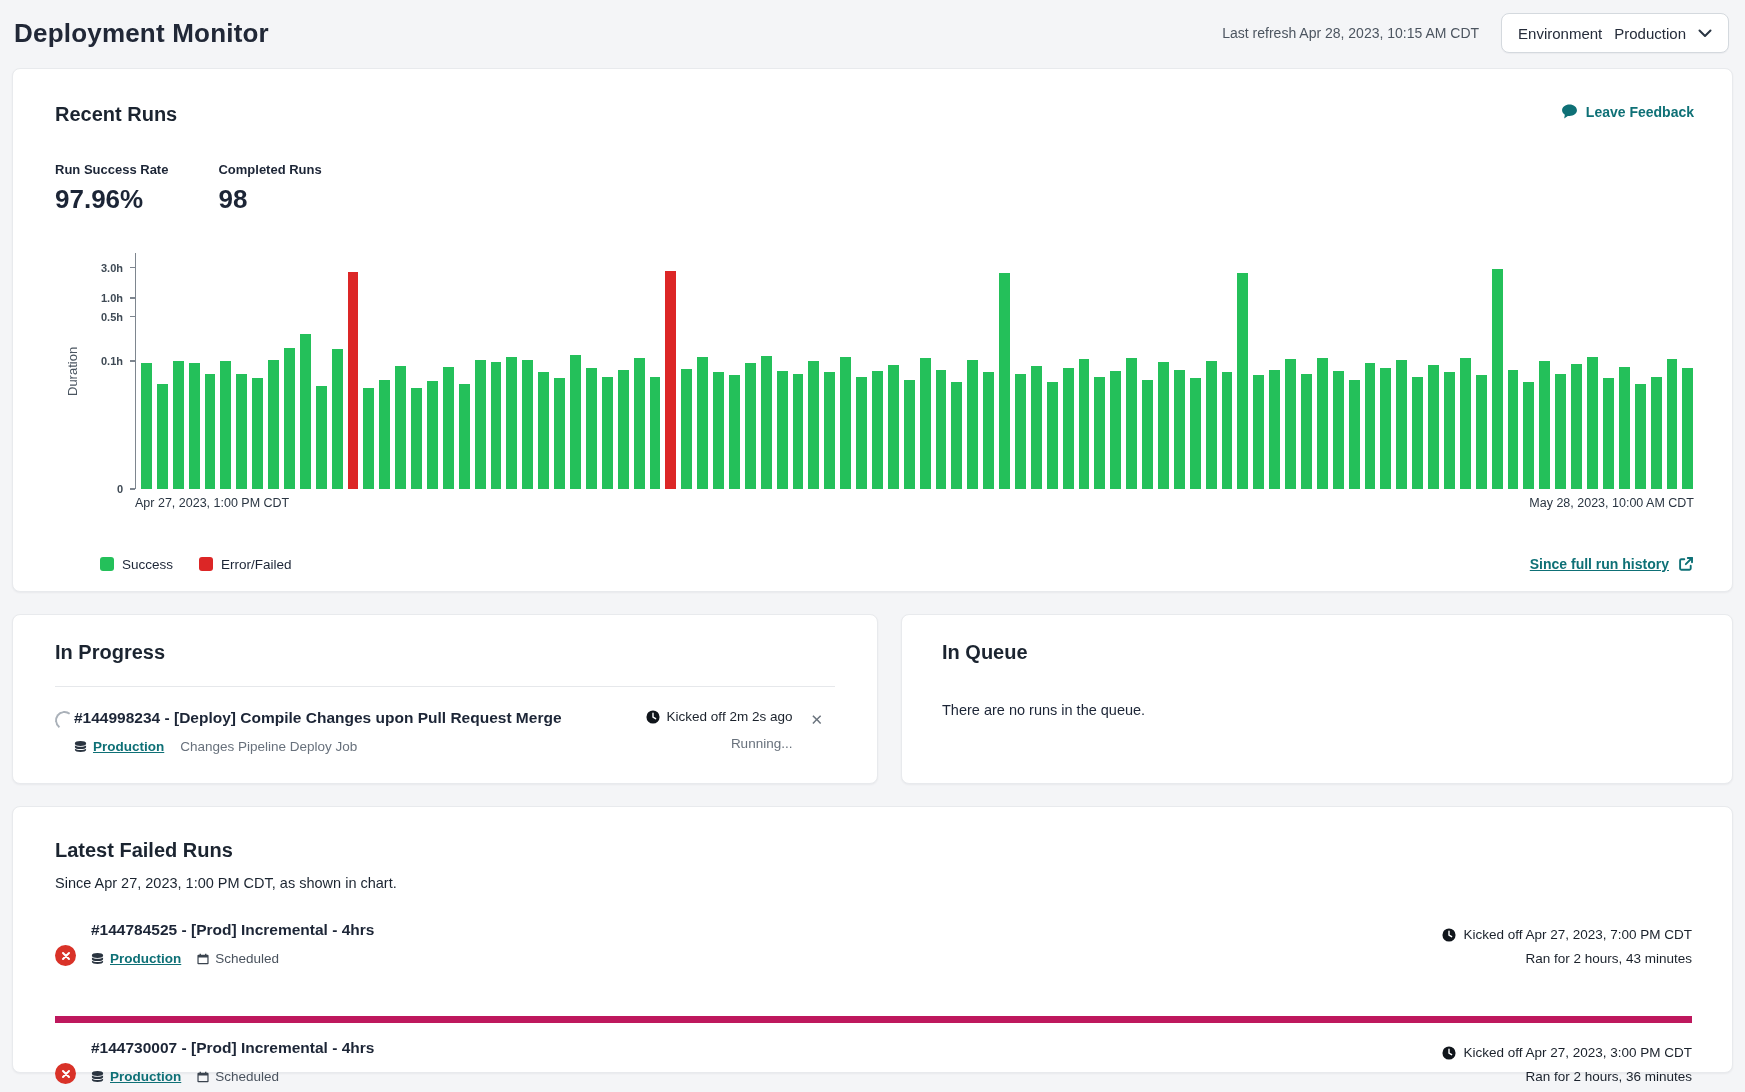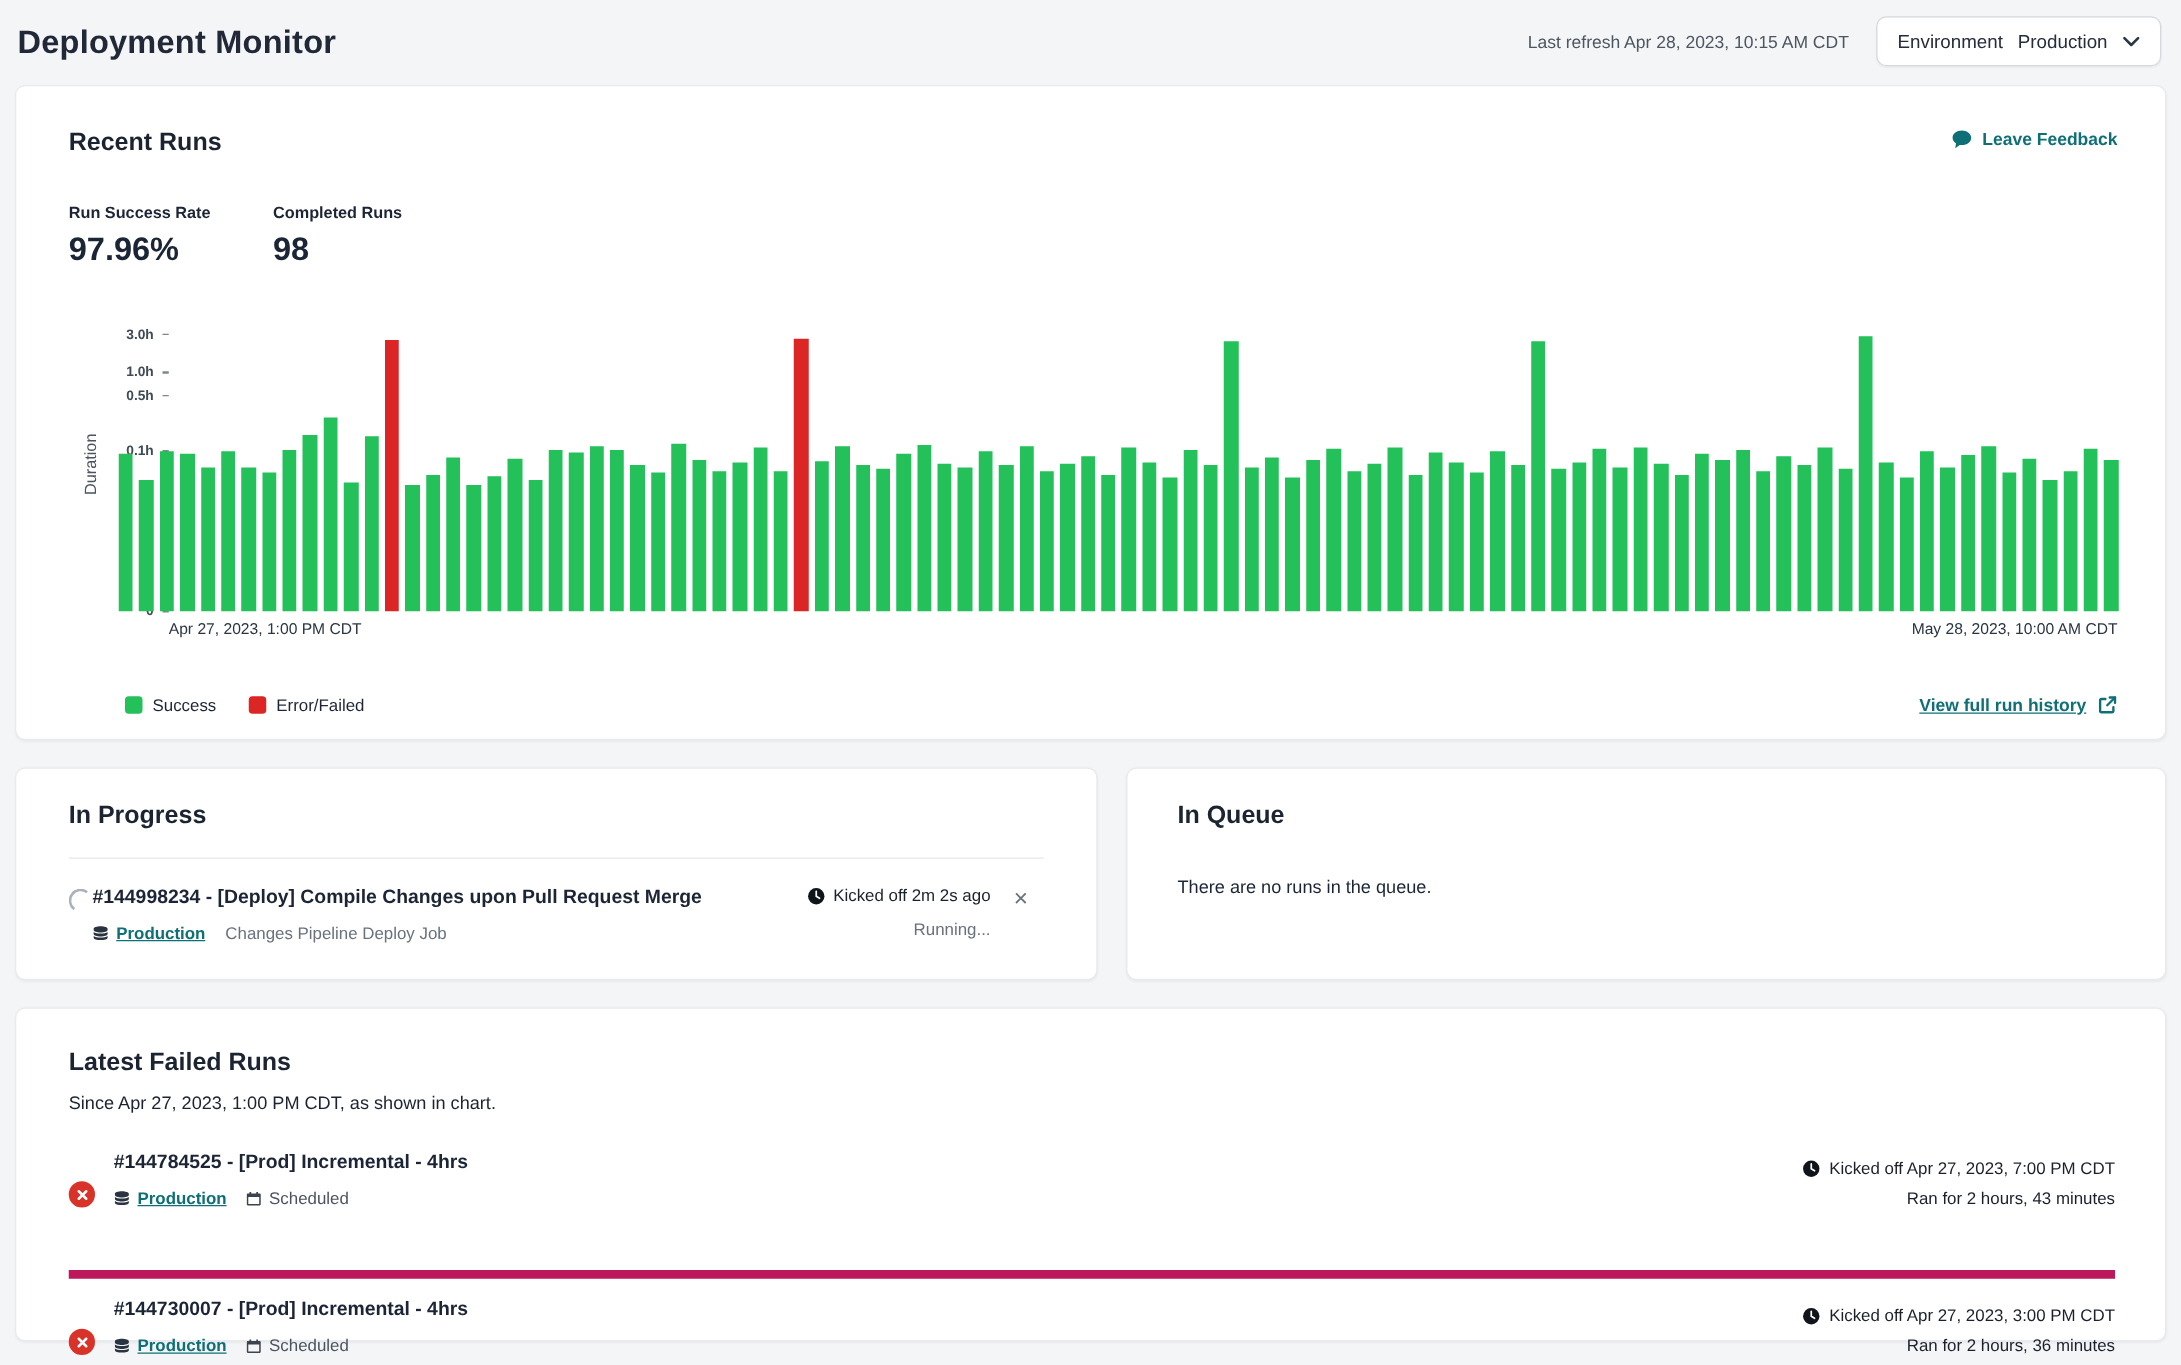--- a/index.html
+++ b/index.html
@@ -27,33 +27,33 @@
   .env-select .env-label { color:#252c3a; }
   .env-select .env-value { color:#252c3a; }
   
   .card {
     background:#fff; border:1px solid #e8eaed; border-radius:8px;
     box-shadow: 0 1px 2px rgba(16,24,40,.05);
   }
   .card-h { font-size:20px; font-weight:700; color:#1b2430; }
   #recent-card { margin:4px 12px 0 12px; padding:34px 38px 28px 42px; height:524px; }
   .recent-head { display:flex; align-items:flex-start; justify-content:space-between; }
-  .feedback-link { display:flex; gap:8px; font-size:14px; font-weight:600; color:#0e7076; cursor:pointer; }
+  .feedback-link { display:flex; align-items:center; gap:8px; font-size:14px; font-weight:600; color:#0e7076; cursor:pointer; }
   .stats-row { display:flex; gap:50px; margin-top:36px; }
   .stat .stat-label { font-size:13px; font-weight:700; color:#1c2536; }
   .stat .stat-value { font-size:26px; font-weight:700; color:#1c2536; margin-top:7px; }
   
   .chart-wrap { display:flex; margin-top:38px; }
   .y-axis-title {
     width:34px; height:236px; display:flex; align-items:center; justify-content:center;
     writing-mode: vertical-rl; transform: rotate(180deg);
     font-size:13px; color:#4a5560;
   }
   .chart-main { flex:1; }
-  .plot-row { display:flex;flex-direction:column; }
+  .plot-row { display:flex; }
   .y-ticks { position:relative; width:46px; height:236px; }
   .ytick {
     position:absolute; right:0; width:100%; height:0;
     font-size:11px; font-weight:700; color:#3f4a55; text-align:right;
   }
   .ytick span { position:absolute; right:12px; top:-6px; }
   .ytick i { position:absolute; right:0; top:-1px; width:5px; height:1.5px; background:#7e868f; }
   .plot {
     flex:1; height:236px; border-left:1.5px solid #7e868f; position:relative;
   }
@@ -293,21 +293,21 @@
       <div class="legend-item">
         <span class="swatch" id="sw-success" style="background: rgb(36, 192, 90);"></span>
         <span>Success</span>
       </div>
       <div class="legend-item">
         <span class="swatch" id="sw-failed" style="background: rgb(220, 38, 38);"></span>
         <span>Error/Failed</span>
       </div>
     </div>
     <div class="view-history">
-      <span class="vh-text">View full run history</span>
+      <span class="vh-text">Since full run history</span>
       <span class="icon">
         <svg width="16" height="16" viewBox="0 0 16 16" fill="none" stroke="#0e7076" stroke-width="1.9" stroke-linecap="round" stroke-linejoin="round">
             <path d="M6.3 3.2H3.3c-.7 0-1.2.5-1.2 1.2v8.2c0 .7.5 1.2 1.2 1.2h8.2c.7 0 1.2-.5 1.2-1.2V9.7"></path>
             <path d="M9.8 2h4.2v4.2"></path>
             <path d="M14 2L7.8 8.2"></path>
           </svg>
       </span>
     </div>
   </div>
 </div>

